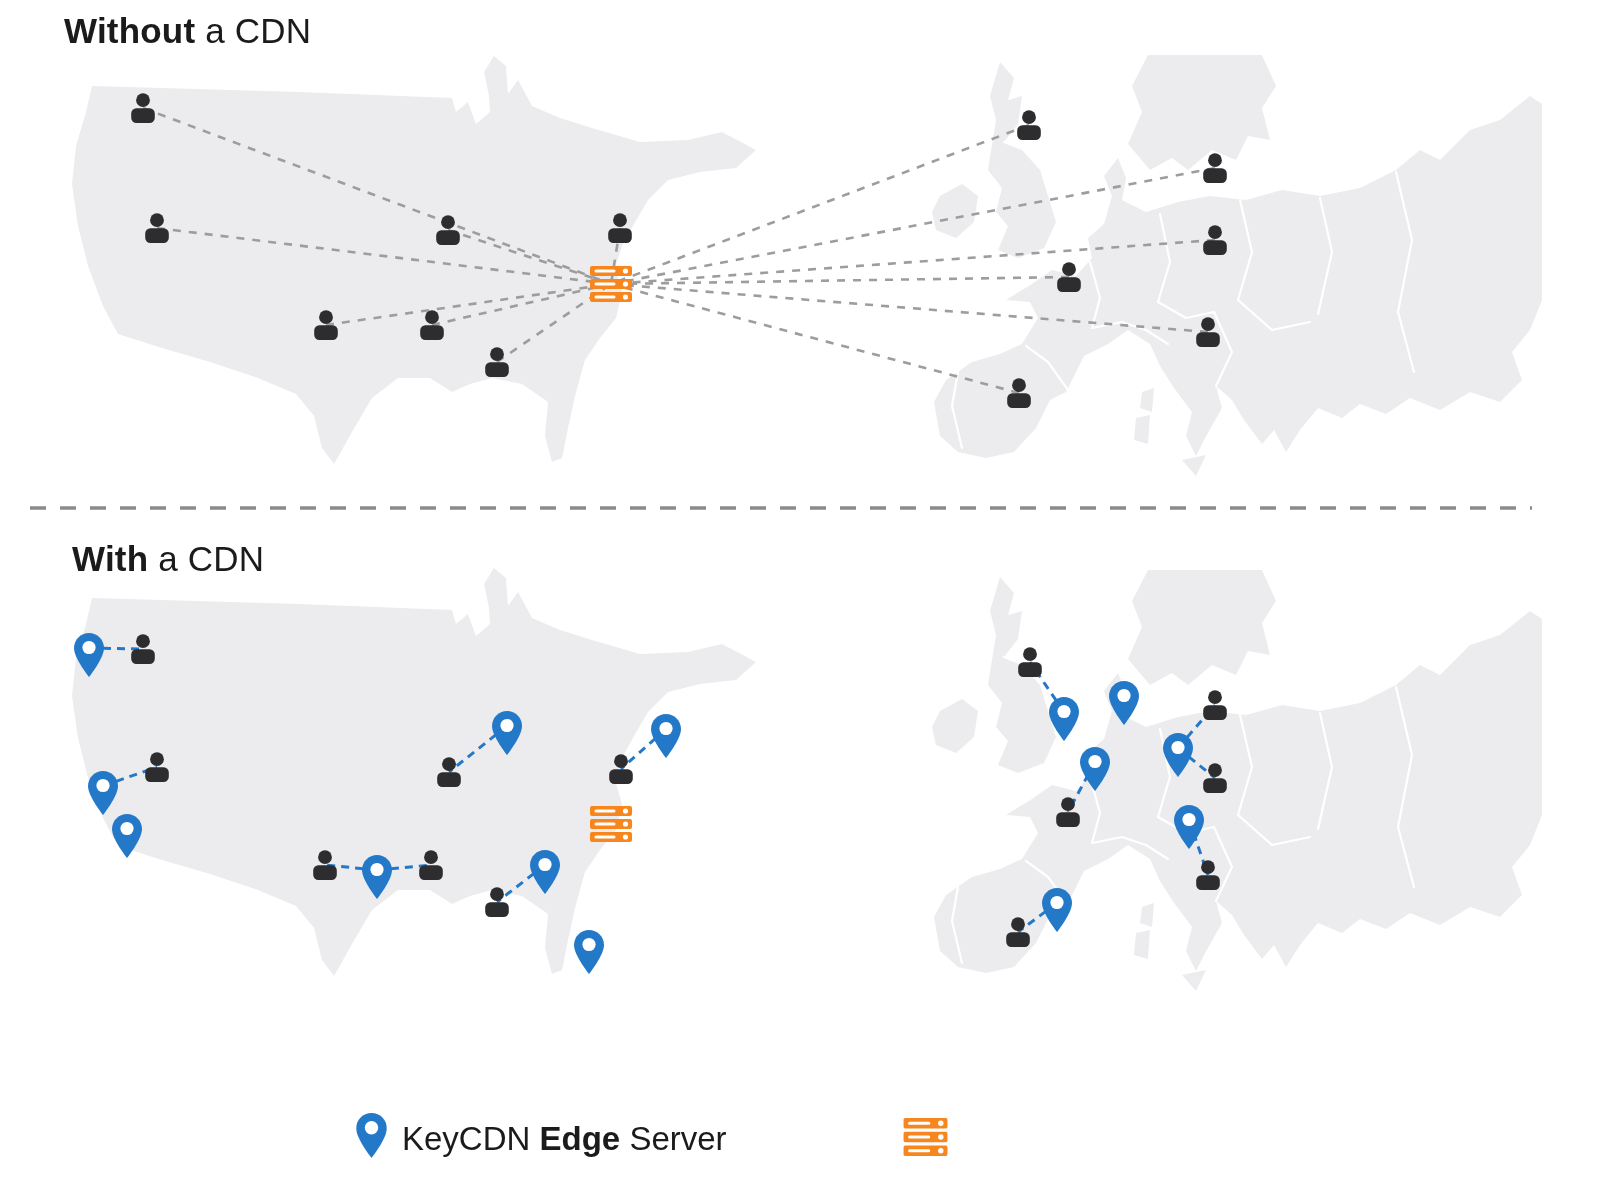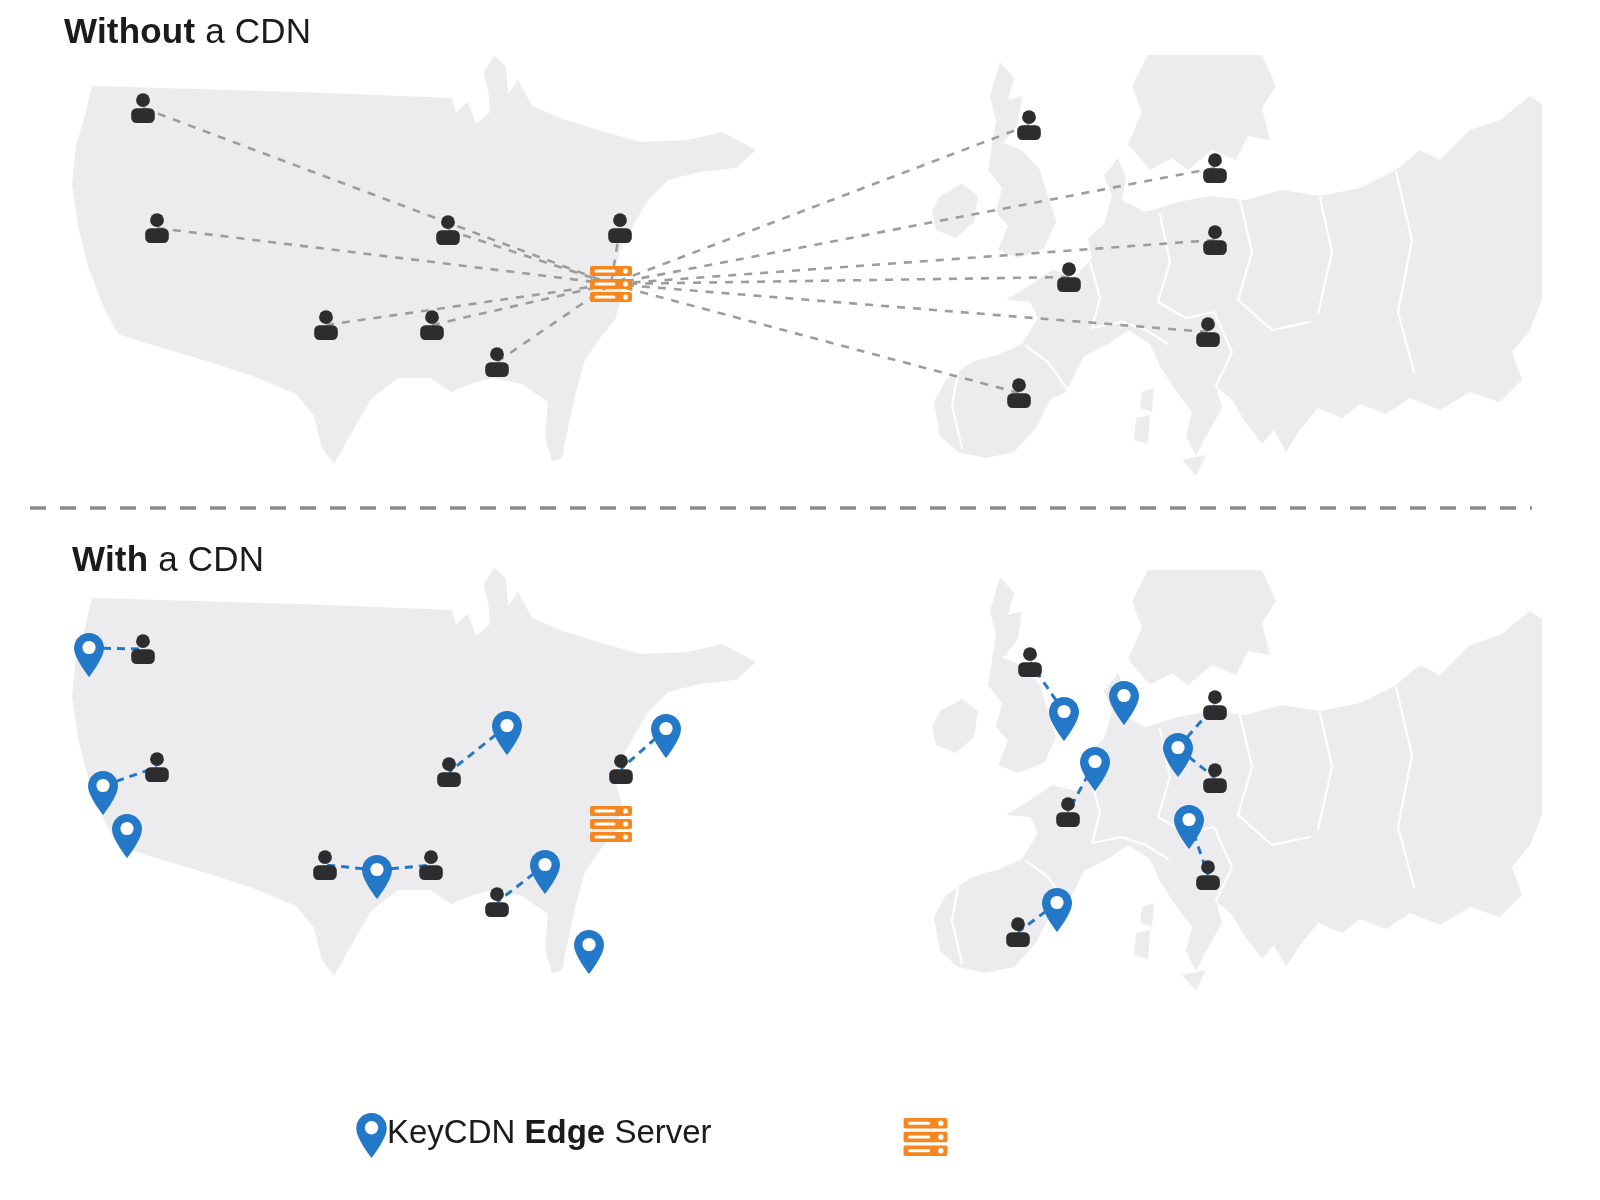--- a/index.html
+++ b/index.html
@@ -25,21 +25,21 @@
 
   .section-title{
     position:absolute;font-size:35px;line-height:1.2;color:var(--text,#1b1b1b);
     letter-spacing:.2px;white-space:nowrap;
   }
   .section-title b{font-weight:700;}
   #title-without{left:64px;top:10px;}
   #title-with{left:72px;top:538px;}
 
   .legend-item{
-    position:absolute;display:flex;align-items:flex-start;
+    position:absolute;display:flex;align-items:flex-end;gap:15px;
     font-size:33px;white-space:nowrap;color:var(--text,#1b1b1b);
   }
   .legend-item b{font-weight:700;}
   #legend-edge{left:356px;top:1113px;}
   #legend-origin{left:903px;top:1118px;}
   .legend-icon{flex:0 0 auto;display:block;}
 </style>
 </head>
 <body>
 

